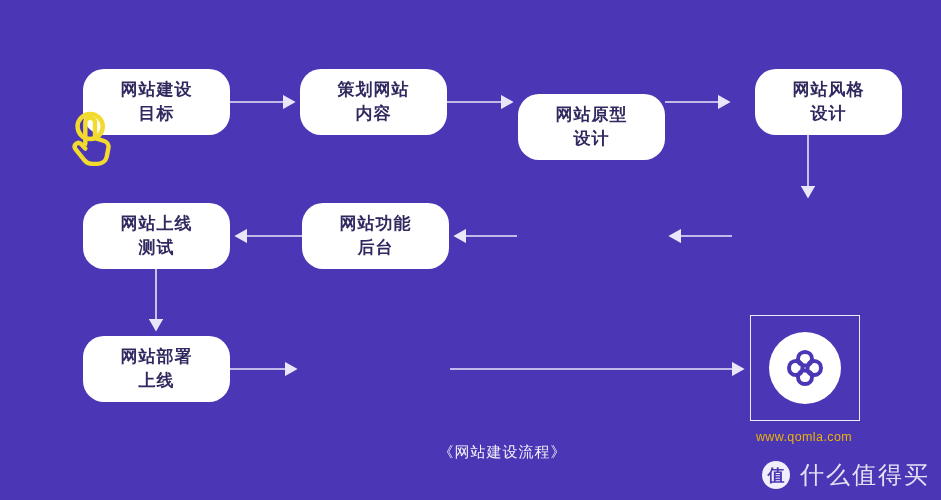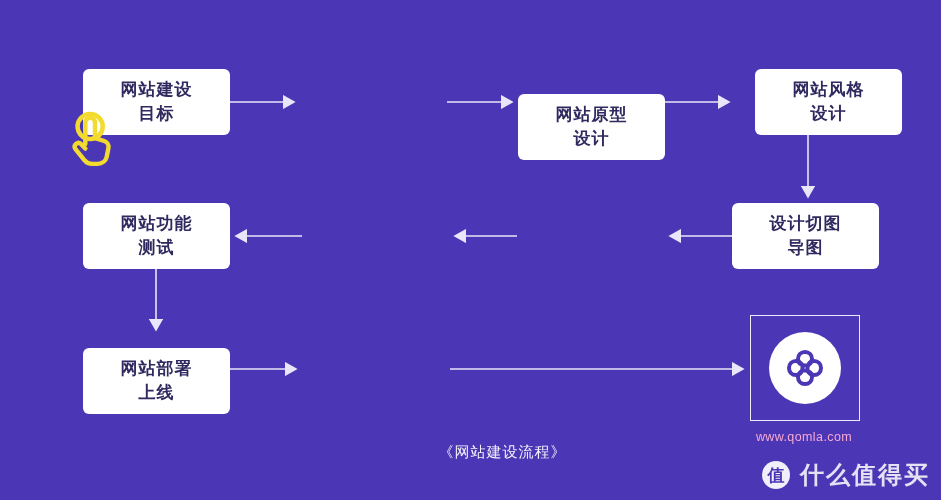--- a/index.html
+++ b/index.html
@@ -14,59 +14,59 @@
     overflow:hidden;
   }
   svg.arrows{
     position:absolute;left:0;top:0;width:941px;height:500px;
     pointer-events:none;
   }
   .node{
     position:absolute;
     width:147px;height:66px;
     background:#FFFFFF;
-    border-radius:6px;
+    border-radius:21px;
     display:flex;align-items:center;justify-content:center;
     text-align:center;
     color:#2F295F;
     font-size:17px;
     font-weight:700;
     line-height:1.4;
     letter-spacing:1px;
     white-space:pre-line;
   }
   .n1{left:83px;top:69px;}
   .n2{left:300px;top:69px;}
   .n3{left:518px;top:69px;margin-top:25px;}
   .n4{left:735px;top:69px;margin-left:20px;}
   .n5{left:83px;top:203px;}
   .n6{left:302px;top:203px;}
   .n7{left:517px;top:203px;}
   .n8{left:732px;top:203px;}
-  .n9{left:83px;top:348px;text-align:center;}
+  .n9{left:83px;top:336px;text-align:center;}
   .n10{left:302px;top:336px;}
 
   .hand{
     position:absolute;left:63px;top:110px;width:64px;height:62px;
   }
 
   .logo-box{
     position:absolute;left:750px;top:315px;width:108px;height:104px;
     border:1.5px solid rgba(255,255,255,0.9);
     display:flex;align-items:center;justify-content:center;
   }
   .logo-circle{
     width:72px;height:72px;border-radius:50%;
     background:#FFFFFF;
     display:flex;align-items:center;justify-content:center;
   }
   .logo-url{
     position:absolute;left:738px;top:430px;width:132px;
     text-align:center;
-    color:#f9a8d4;font-size:12.5px;letter-spacing:0.4px;
+    color:#eab308;font-size:12.5px;letter-spacing:0.4px;
   }
 
   .caption{
     position:absolute;left:0;top:443px;width:941px;
     text-align:center;
     color:#F2F0FB;font-size:15px;letter-spacing:1px;padding-left:32px;
   }
 
   .watermark{
     position:absolute;right:11px;bottom:9px;
@@ -74,21 +74,21 @@
   }
   .wm-badge{
     width:28px;height:28px;border-radius:50%;
     background:rgba(255,255,255,0.92);
     color:#4B36B5;
     font-size:17px;font-weight:700;
     display:flex;align-items:center;justify-content:center;
   }
   .wm-text{
     color:rgba(255,255,255,0.85);
-    font-size:24px;font-weight:700;letter-spacing:2px;
+    font-size:24px;font-weight:400;letter-spacing:2px;
   }
 </style>
 </head>
 <body>
 
 <div class="stage">
 
   <svg class="arrows" viewBox="0 0 941 500" xmlns="http://www.w3.org/2000/svg">
     <defs>
       <marker id="ah" markerWidth="9" markerHeight="9" refX="7" refY="4.5" orient="auto">
@@ -104,28 +104,30 @@
       <path d="M517 236 H 455" marker-end="url(#ah)"></path>
       <path d="M302 236 H 236" marker-end="url(#ah)"></path>
       <path d="M156 269 V 330" marker-end="url(#ah)"></path>
       <path d="M230 369 H 296" marker-end="url(#ah)"></path>
       <path d="M450 369 H 743" marker-end="url(#ah)"></path>
     </g>
   </svg>
 
   <div class="node n1">网站建设
 目标</div>
+  <div class="node n2">策划网站
+内容</div>
   <div class="node n3">网站原型
 设计</div>
   <div class="node n4">网站风格
 设计</div>
-  <div class="node n5">网站功能
+  <div class="node n5">网站上线
 测试</div>
-  <div class="node n8">设计切图
-导图</div>
+  <div class="node n6">网站功能
+后台</div>
   <div class="node n9">网站部署
 上线</div>
 
   <svg class="hand" viewBox="0 0 64 64" xmlns="http://www.w3.org/2000/svg">
     <g stroke="#F2DA2E" stroke-width="4.6" fill="none" stroke-linecap="round" stroke-linejoin="round">
       <circle cx="27" cy="17" r="13"></circle>
       <path d="M22 35 V 13 a 5 5 0 0 1 10 0 v 16 l 9.5 3 a 6.5 6.5 0 0 1 4.3 7.6 l -1.7 8.6 a 9.5 9.5 0 0 1 -9.3 7.4 h -5.6 a 10.5 10.5 0 0 1 -8.2 -3.9 l -9.3 -11.6 a 3.9 3.9 0 0 1 5.8 -5.1 l 4.5 4.8"></path>
     </g>
   </svg>
 

